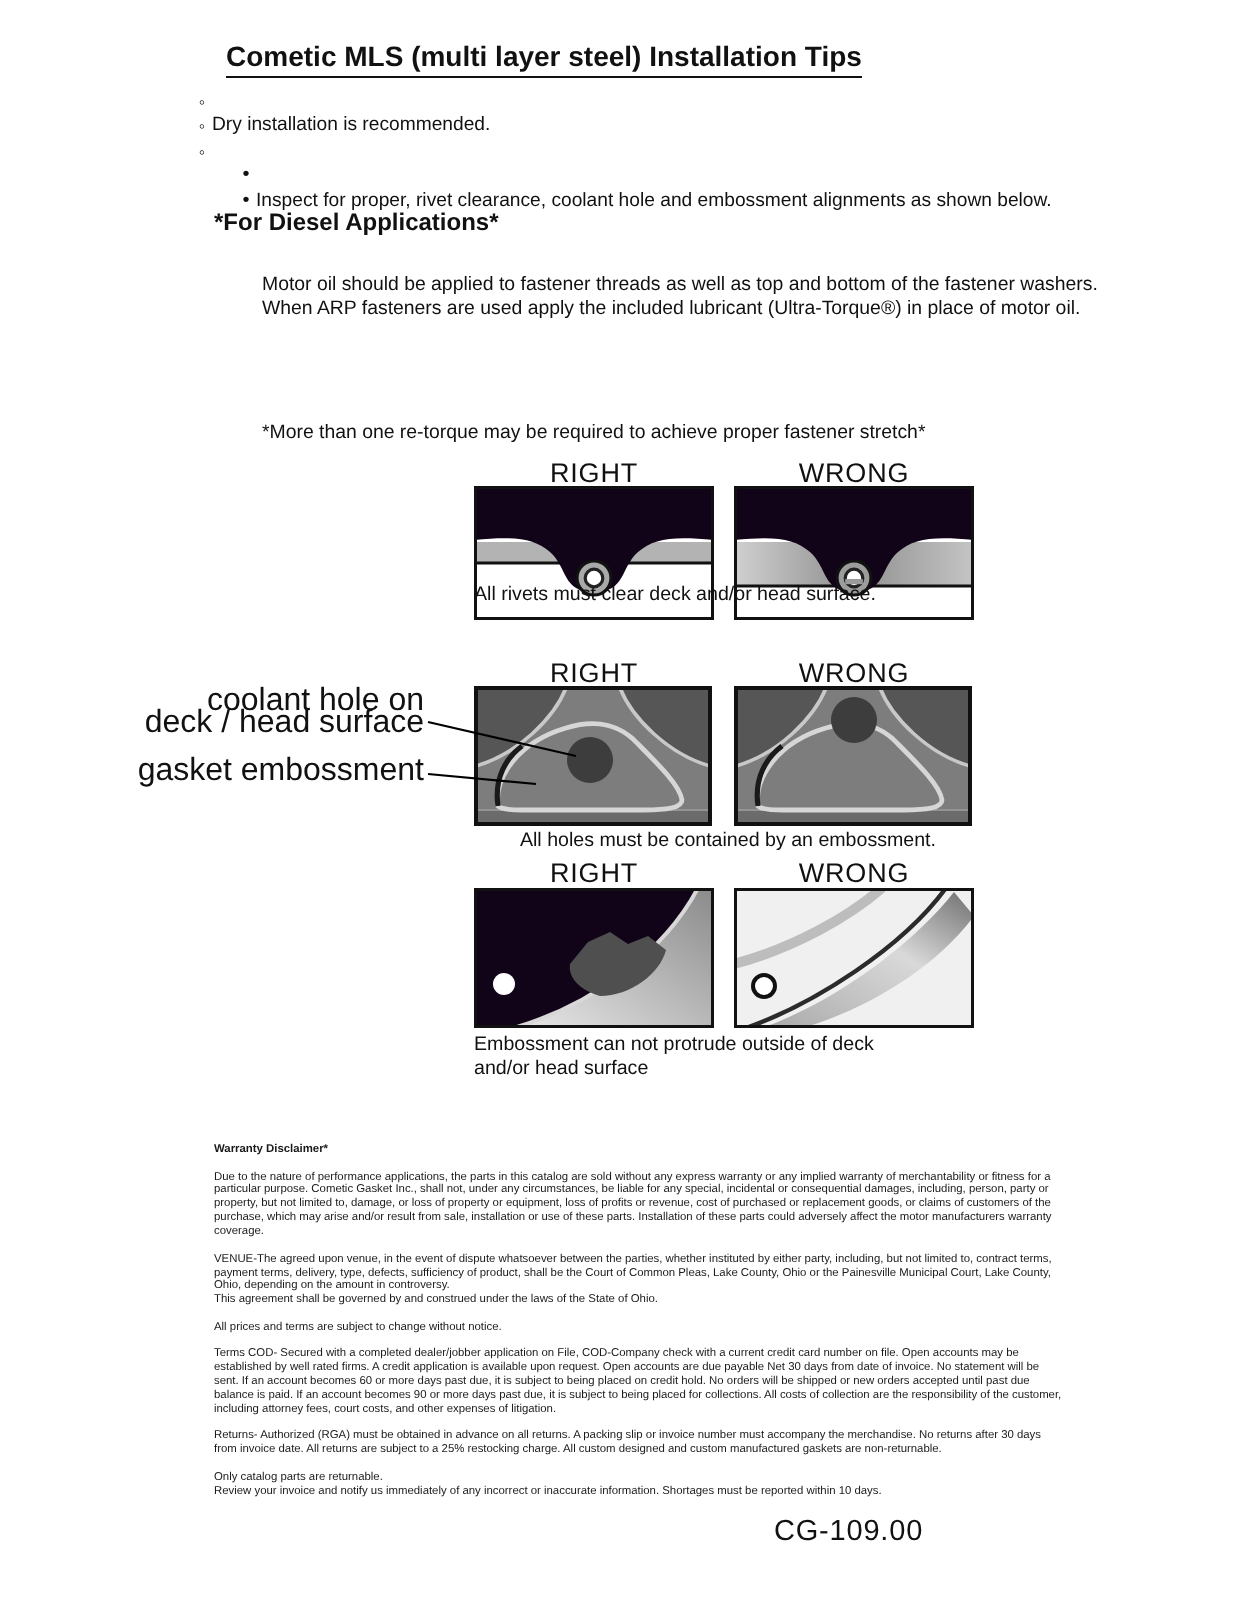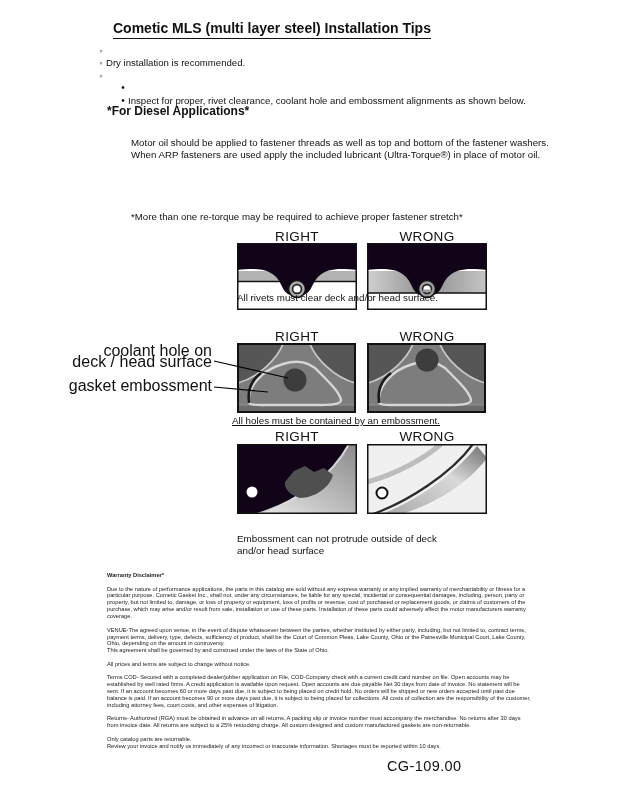--- a/index.html
+++ b/index.html
@@ -129,21 +129,21 @@
     <path d="M12,60 C10,46 16,36 24,30" fill="none" stroke="#1a1a1a" stroke-width="2.6"></path>
     <circle cx="60" cy="17" r="11.5" fill="#3d3d3d"></circle>
     <rect x="1" y="1" width="117" height="68" fill="none" stroke="#111" stroke-width="2"></rect>
   </svg>
 
   <svg class="abs" style="left:110px;top:340px;pointer-events:none;" width="200" height="60" viewBox="0 0 200 60">
     <line x1="104" y1="21" x2="178" y2="38" stroke="#000" stroke-width="1.1"></line>
     <line x1="104" y1="47" x2="158" y2="52" stroke="#000" stroke-width="1.1"></line>
   </svg>
 
-  <div class="abs cap" style="left:232px;top:415px;width:249px;text-align:left;text-decoration:underline;">All holes must be contained by an embossment.</div>
+  <div class="abs cap" style="left:219px;top:415px;width:249px;text-align:right;">All holes must be contained by an embossment.</div>
 
   <div class="abs rw" style="left:237px;top:429px;">RIGHT</div>
   <div class="abs rw" style="left:367px;top:429px;">WRONG</div>
 
   <svg class="abs dbox" style="left:237px;top:444px;" width="120" height="70" viewBox="0 0 120 70">
     <defs>
       <linearGradient id="g2" x1="0" y1="1" x2="1" y2="0">
         <stop offset="0" stop-color="#e9e9e9"></stop>
           <stop offset="1" stop-color="#8a8a8a"></stop>
       </linearGradient>
@@ -165,21 +165,21 @@
       </linearGradient>
     </defs>
     <rect width="120" height="70" fill="#f0f0f0"></rect>
     <path d="M14,70 C48,58 88,30 110,2 L120,14 C96,46 56,64 34,70 Z" fill="url(#g3)"></path>
     <path d="M6,70 C40,58 84,30 106,0" stroke="#2b2b2b" stroke-width="2.2" fill="none"></path>
     <path d="M0,38 C30,30 58,14 74,0" stroke="#bdbdbd" stroke-width="5" fill="none"></path>
     <circle cx="15" cy="49" r="5.5" fill="#ffffff" stroke="#111" stroke-width="2"></circle>
     <rect x="0.75" y="0.75" width="118.5" height="68.5" fill="none" stroke="#111" stroke-width="1.5"></rect>
   </svg>
 
-  <div class="abs cap" style="left:237px;top:517px;margin-top:16px;">Embossment can not protrude outside of deck
+  <div class="abs cap" style="left:237px;top:517px;">Embossment can not protrude outside of deck
 and/or head surface</div>
 
   <div class="abs legal">
     <p class="lh">Warranty Disclaimer*</p>
     <p>Due to the nature of performance applications, the parts in this catalog are sold without any express warranty or any implied warranty of merchantability or fitness for a particular purpose.  Cometic Gasket Inc., shall not, under any circumstances, be liable for any special, incidental or consequential damages, including, person, party or property, but not limited to, damage, or loss of property or equipment, loss of profits or revenue, cost of purchased or replacement goods, or claims of customers of the purchase, which may arise and/or result from sale, installation or use of these parts.  Installation of these parts could adversely affect the motor manufacturers warranty coverage.</p>
     <p>VENUE-The agreed upon venue, in the event of dispute whatsoever between the parties, whether instituted by either party, including, but not limited to, contract terms, payment terms, delivery, type, defects, sufficiency of product, shall be the Court of Common Pleas, Lake County, Ohio or the Painesville Municipal Court, Lake County, Ohio, depending on the amount in controversy.
 This agreement shall be governed by and construed under the laws of the State of Ohio.</p>
     <p>All prices and terms are subject to change without notice.</p>
     <p>Terms COD- Secured with a completed dealer/jobber application on File, COD-Company check with a current credit card number on file.  Open accounts may be established by well rated firms.  A credit application is available upon request.  Open accounts are due payable Net 30 days from date of invoice.  No statement will be sent.  If an account becomes 60 or more days past due, it is subject to being placed on credit hold.  No orders will be shipped or new orders accepted until past due balance is paid.  If an account becomes 90 or more days past due, it is subject to being placed for collections.  All costs of collection are the responsibility of the customer, including attorney fees, court costs, and other expenses of litigation.</p>
     <p>Returns- Authorized (RGA) must be obtained in advance on all returns.  A packing slip or invoice number must accompany the merchandise.  No returns after 30 days from invoice date.  All returns are subject to a 25% restocking charge.  All custom designed and custom manufactured gaskets are non-returnable.</p>

